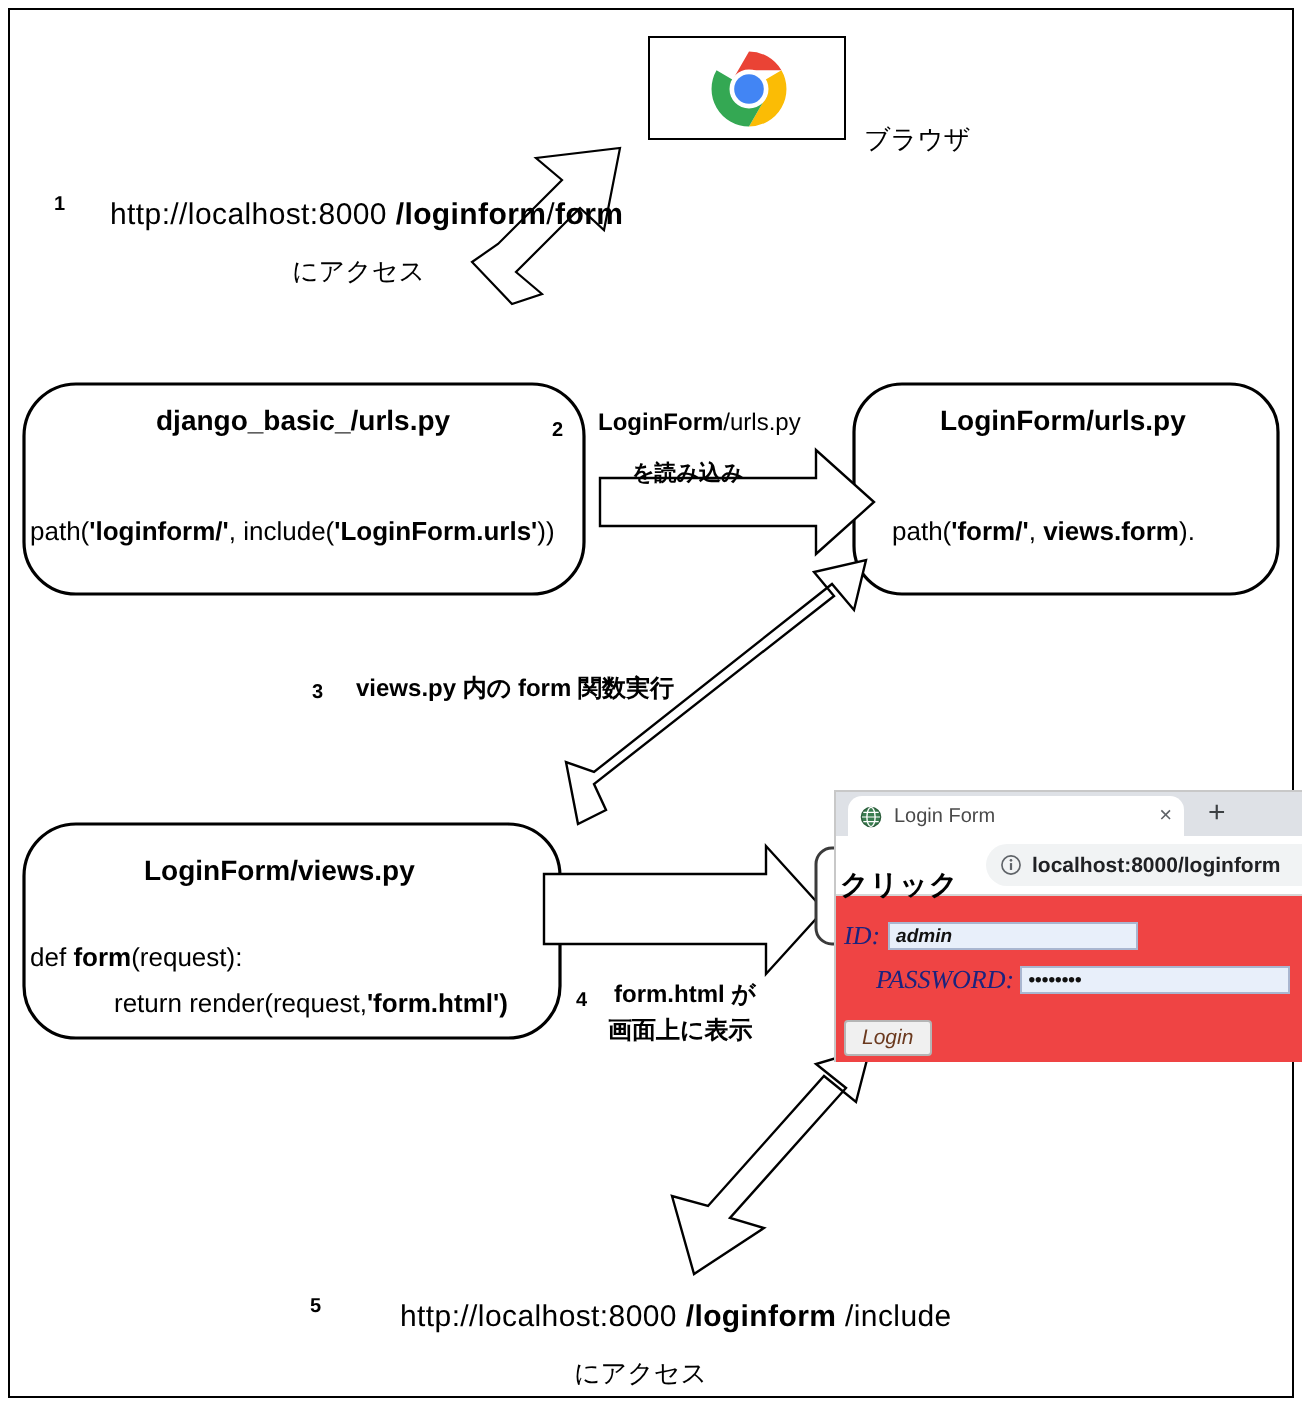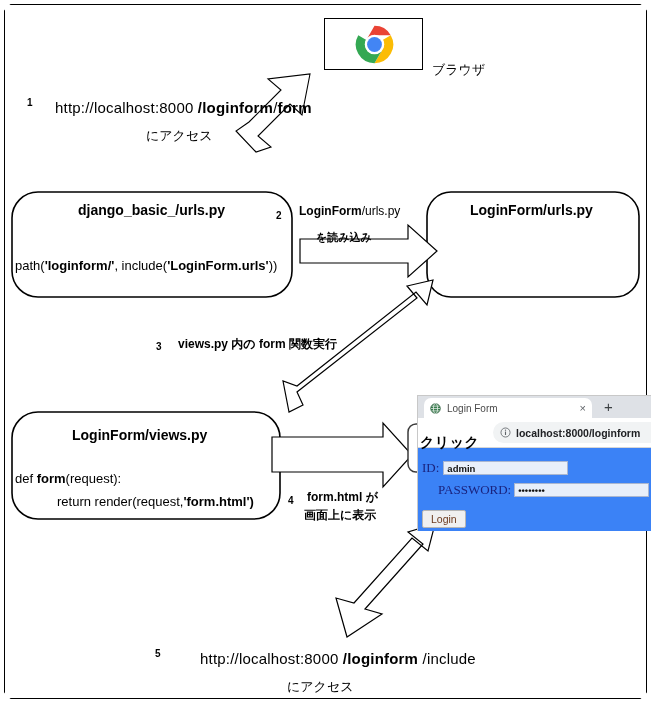--- a/index.html
+++ b/index.html
@@ -10,21 +10,20 @@
   body {
     font-family: "Liberation Sans", "DejaVu Sans", sans-serif;
   }
   #page {
     position: relative;
     width: 651px;
     height: 703px;
     background: #ffffff;
     box-sizing: border-box;
     overflow: hidden;
-    border-radius: 24px;
   }
   .page-border {
     position: absolute;
     left: 4px;
     top: 4px;
     width: 643px;
     height: 695px;
     border: 1px solid #000000;
     box-sizing: border-box;
     pointer-events: none;
@@ -174,22 +173,23 @@
   .omnibox-url {
     font-size: 10.5px;
     font-weight: bold;
     color: #202124;
     white-space: nowrap;
     overflow: hidden;
   }
   .browser-content {
     position: relative;
     height: 85px;
-    background: #3b82f6;
+    background: #ef4444;
     border-top: 1px solid #d6d6d6;
+    font-style: italic;
   }
   .form-row {
     position: absolute;
     display: flex;
     align-items: center;
   }
   .form-label {
     font-size: 13px;
     color: #1a237e;
     font-family: "Liberation Serif", serif;
@@ -306,20 +306,23 @@
     <span>path(</span><span class="bold">'loginform/'</span><span>, include(</span><span class="bold">'LoginForm.urls'</span><span>))</span>
   </div>
 
   <div class="txt stepnum" style="left:276px; top:210px;">2</div>
   <div class="txt arrowlabel" style="left:299px; top:204px;">
     <span class="bold">LoginForm</span><span style="font-weight:normal">/urls.py</span>
   </div>
   <div class="txt arrowlabel-sm" style="left:316px; top:221px;margin-top:10px;">を読み込み</div>
 
   <div class="txt boxtitle" style="left:470px; top:202px;">LoginForm/urls.py</div>
+  <div class="txt boxcode" style="left:446px; top:258px;">
+    <span>path(</span><span class="bold">'form/'</span><span>, </span><span class="bold">views.form</span><span>).</span>
+  </div>
 
   <div class="txt stepnum" style="left:156px; top:341px;">3</div>
   <div class="txt arrowlabel" style="left:178px; top:337px;">views.py 内の form 関数実行</div>
 
   <div class="txt boxtitle" style="left:72px; top:427px;">LoginForm/views.py</div>
   <div class="txt boxcode" style="left:15px; top:471px;">
     <span>def </span><span class="bold">form</span><span>(request):</span>
   </div>
   <div class="txt boxcode" style="left:57px; top:494px;">
     <span>return render(request,</span><span class="bold">'form.html'</span><span class="bold">)</span>

